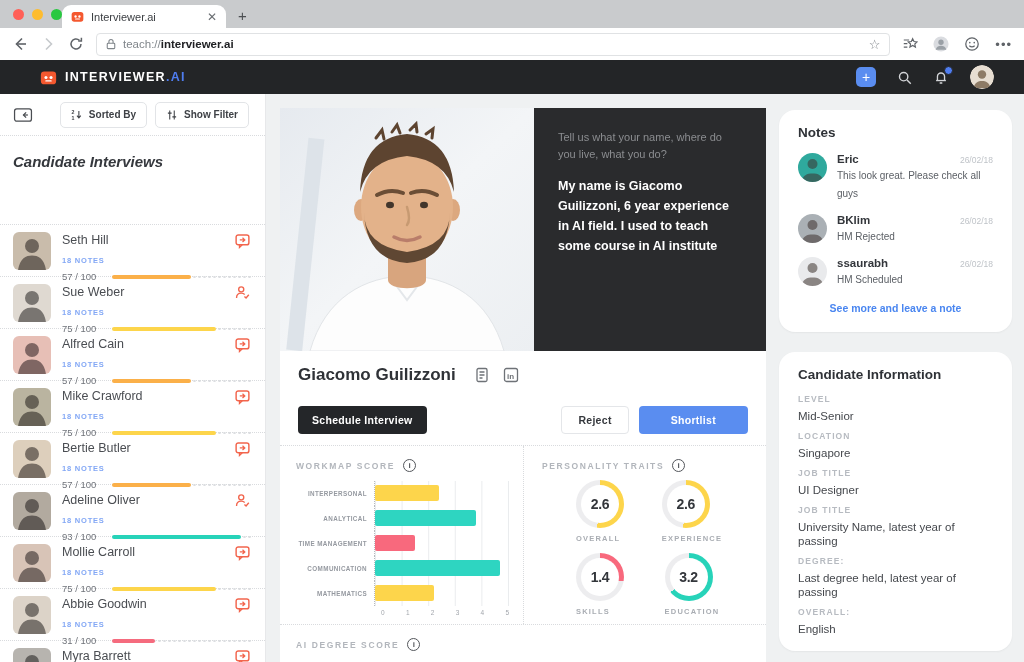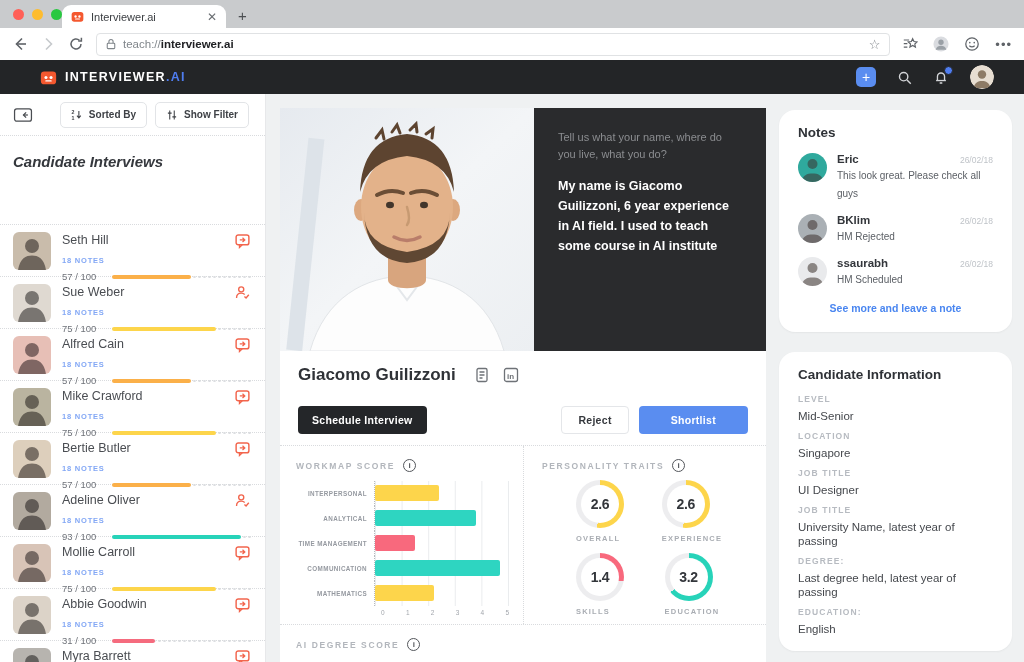--- a/index.html
+++ b/index.html
@@ -755,20 +755,20 @@
   </div>
             <div class="info-field">
     <div class="info-label">JOB TITLE</div>
     <div class="info-value">University Name, latest year of passing</div>
   </div>
             <div class="info-field">
     <div class="info-label">DEGREE:</div>
     <div class="info-value">Last degree held, latest year of passing</div>
   </div>
             <div class="info-field">
-    <div class="info-label">EDUCATION:</div>
+    <div class="info-label">OVERALL:</div>
     <div class="info-value">English</div>
   </div>
           </div>
       </div>
     </aside>
   </div>
 </div>
 
 </body></html>

